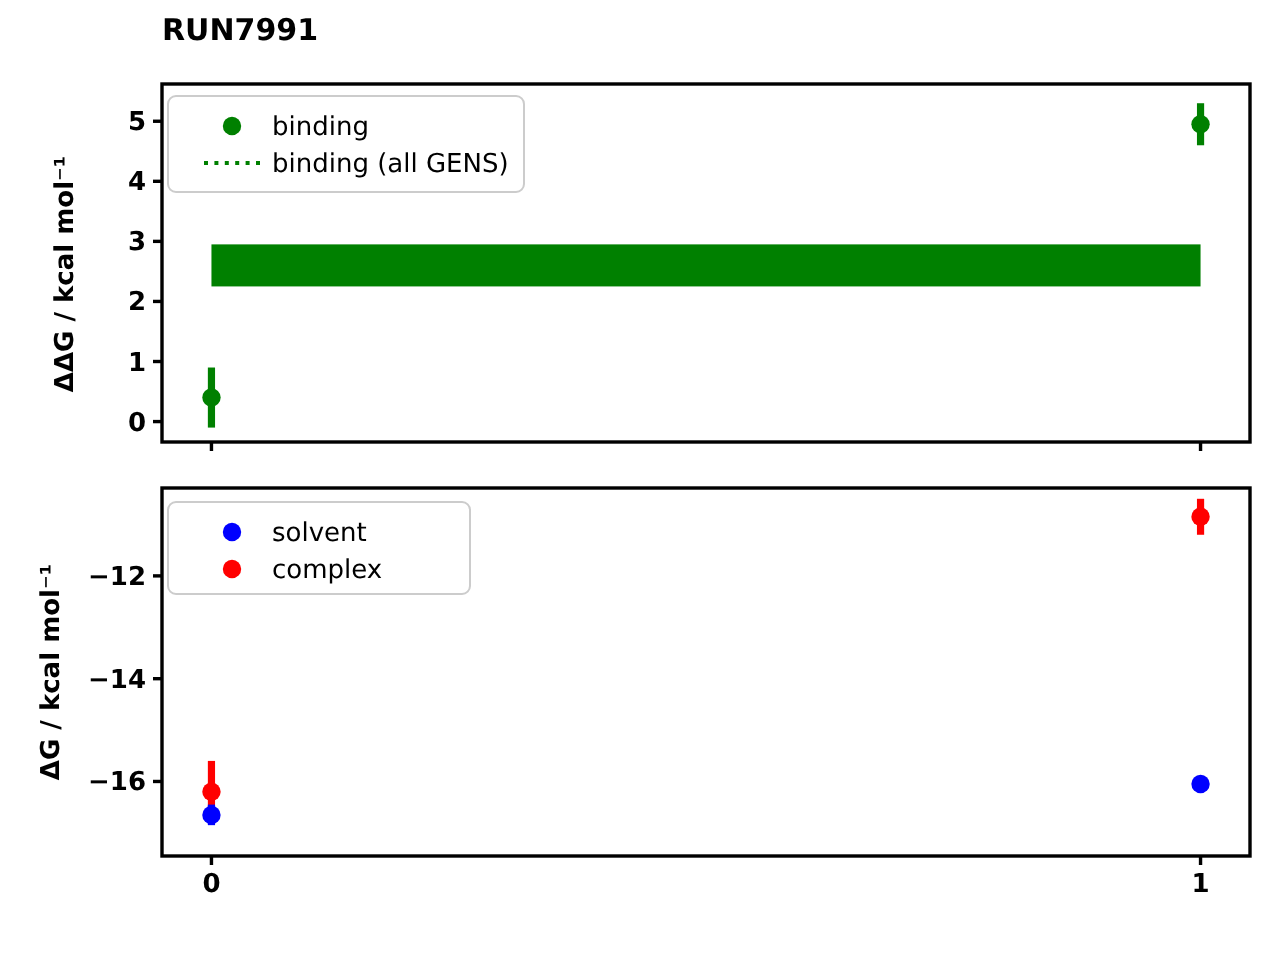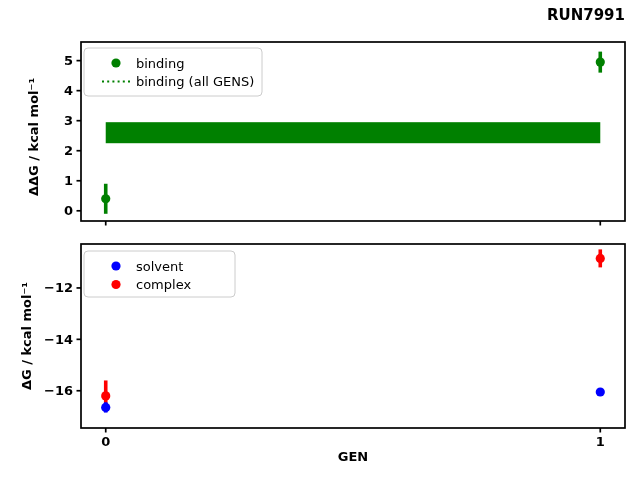--- a/index.html
+++ b/index.html
@@ -1,38 +1,37 @@
 <!DOCTYPE html>
 <html><head>
 <meta charset="utf-8">
 <style>
   html,body{margin:0;padding:0;background:#ffffff;}
   .fig{position:relative;width:640px;height:480px;background:#ffffff;
        font-family:"DejaVu Sans",sans-serif;overflow:hidden;}
   .fig svg{position:absolute;left:0;top:0;}
-  .title{position:absolute;left:81px;width:544px;top:6px;text-align:right;
+  .title{position:absolute;left:81px;width:544px;top:6px;text-align:left;
          font-size:15px;font-weight:bold;color:#000;}
   .ylabel{position:absolute;white-space:nowrap;font-size:13px;font-weight:bold;color:#000;
           transform:translate(-50%,-50%) rotate(-90deg);}
   .yl-top{left:33px;top:137px;}
   .yl-bot{left:26px;top:336px;}
   .xlabel{position:absolute;left:81px;width:544px;top:449px;text-align:center;
           font-size:13px;font-weight:bold;color:#000;}
   text{font-family:"DejaVu Sans",sans-serif;fill:#000;}
   .tick-label{font-size:13px;font-weight:bold;}
   .legend-label{font-size:13px;font-weight:normal;}
 </style>
 </head>
 <body>
 
 <div class="fig">
   <div class="title">RUN7991</div>
   <div class="ylabel yl-top">ΔΔG / kcal mol⁻¹</div>
   <div class="ylabel yl-bot">ΔG / kcal mol⁻¹</div>
-  <div class="xlabel">GEN</div>
   <svg id="plots" width="640" height="480">
       <g>
         <g>
           <rect x="105.72727272727272" y="122.18959731543625" width="494.5454545454545" height="21.02348993288591" fill="#008000"></rect>
           <line x1="105.72727272727272" x2="105.72727272727272" y1="213.79194630872482" y2="183.75838926174498" stroke="#008000" stroke-width="3.6"></line>
           <circle cx="105.72727272727272" cy="198.77516778523488" r="4.6" fill="#008000"></circle>
           <line x1="600.2727272727273" x2="600.2727272727273" y1="72.63422818791946" y2="51.61073825503357" stroke="#008000" stroke-width="3.6"></line>
           <circle cx="600.2727272727273" cy="62.12248322147653" r="4.6" fill="#008000"></circle>
         </g>
         <rect x="81" y="42" width="544" height="179" fill="none" stroke="#000000" stroke-width="1.7"></rect>

